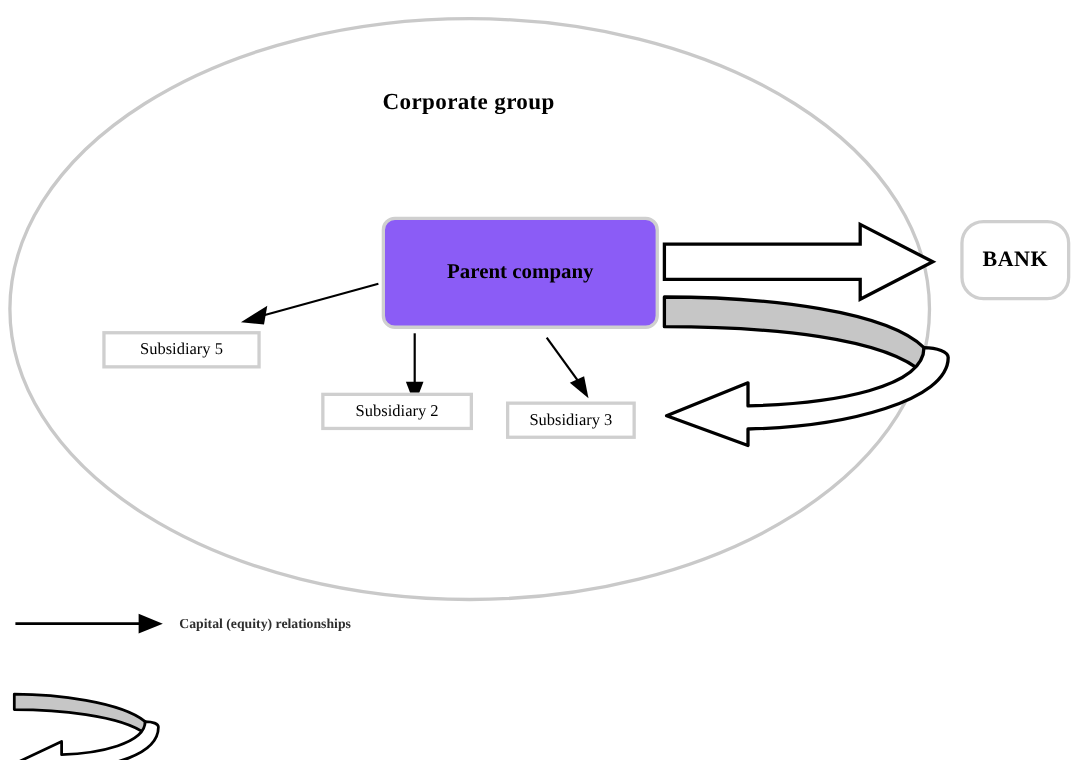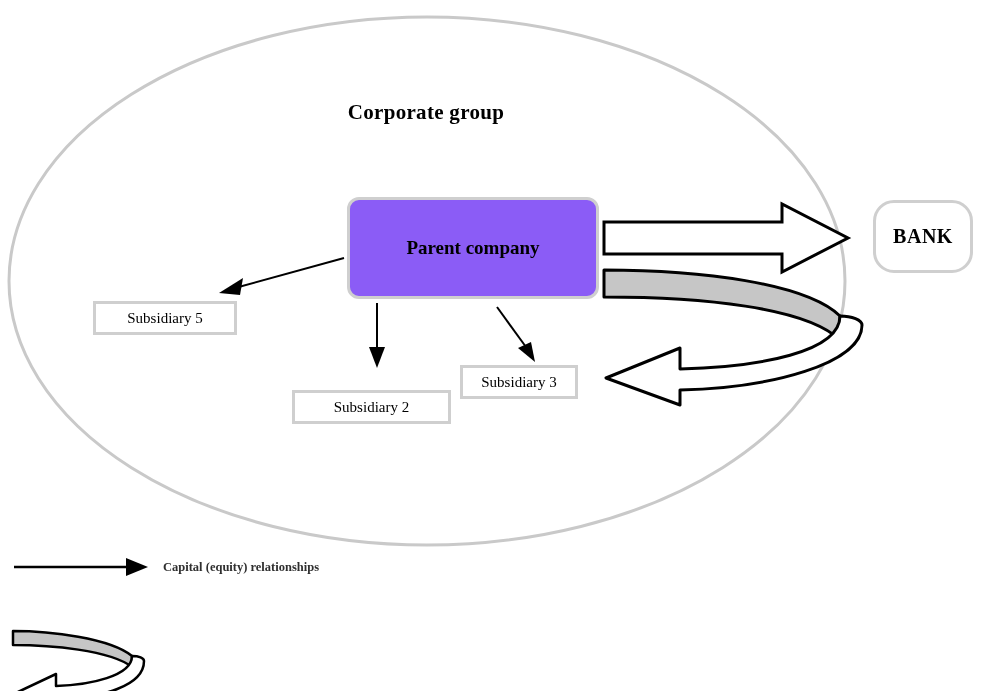--- a/index.html
+++ b/index.html
@@ -33,21 +33,20 @@
   #group-title {
     position: absolute;
     left: 276px;
     top: 80px;
     width: 300px;
     text-align: center;
     font-size: 21px;
     font-weight: bold;
     color: #000000;
     letter-spacing: 0.3px;
-    margin-top: 20px;
   }
   #parent-company {
     left: 347px;
     top: 197px;
     width: 252px;
     height: 102px;
     border: 3px solid #cfcfcf;
     border-radius: 12px;
     background: #8b5cf6;
     font-size: 19px;
@@ -65,21 +64,21 @@
     font-weight: bold;
     letter-spacing: 0.5px;
   }
   .subsidiary {
     border: 3px solid #cfcfcf;
     background: #ffffff;
     font-size: 15px;
     font-weight: normal;
   }
   #subsidiary-1 { left: 93px;  top: 301px; width: 144px; height: 34px; }
-  #subsidiary-2 { left: 292px; top: 390px; width: 159px; height: 34px; }
+  #subsidiary-2 { left: 292px; top: 357px; width: 138px; height: 34px; }
   #subsidiary-3 { left: 460px; top: 365px; width: 118px; height: 34px; }
 
   #legend {
     position: absolute;
     left: 0px;
     top: 545px;
     width: 520px;
     height: 146px;
     padding-left: 24px;
   }

